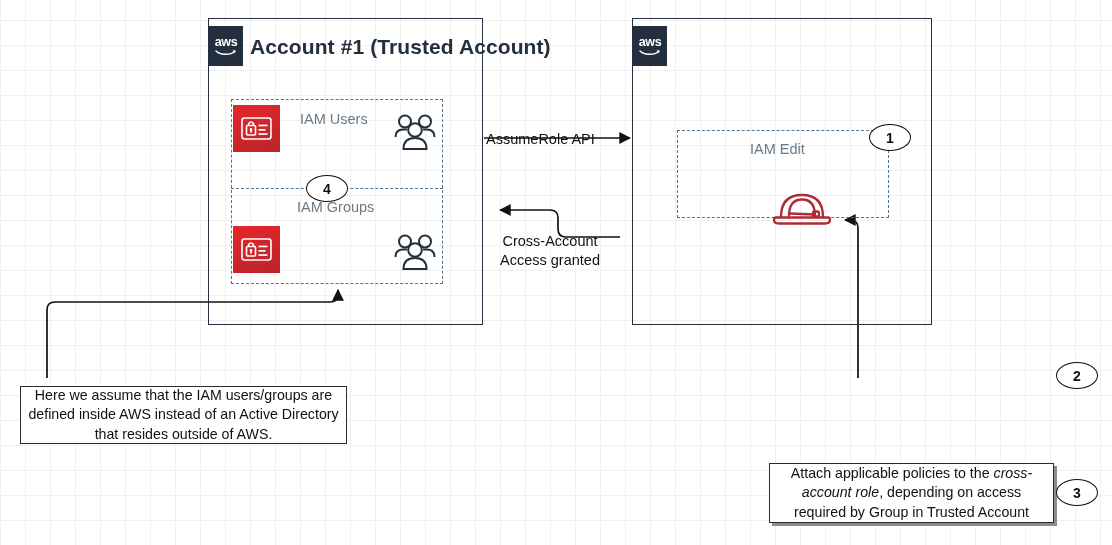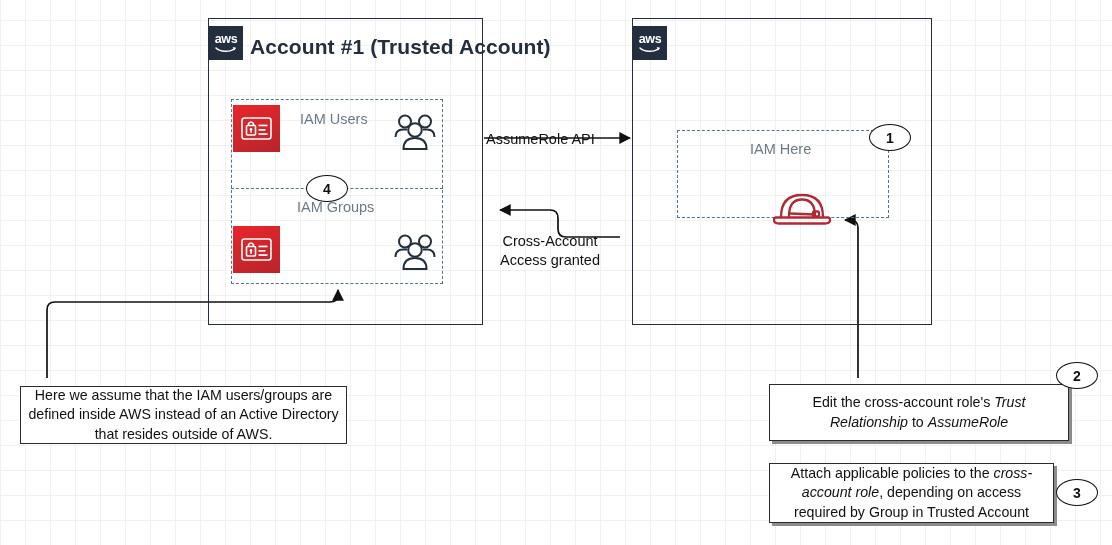--- a/index.html
+++ b/index.html
@@ -27,21 +27,21 @@
   
   .account-box {
     position: absolute;
     border: 1.5px solid #232f3e;
     background: transparent;
     box-sizing: border-box;
   }
   .aws-logo {
     position: absolute;
     width: 34px;
-    height: 34px;
+    height: 40px;
     background: #232f3e;
     display: flex;
     flex-direction: column;
     align-items: center;
     justify-content: center;
     box-sizing: border-box;
     text-align: right;
   }
   .aws-logo .aws-word {
     color: #ffffff;
@@ -264,21 +264,21 @@
     <span class="aws-word">aws</span>
     <svg class="aws-smile" viewBox="0 0 22 7">
       <path d="M1 2 C 5 6, 15 6.6, 20 2.2" stroke="#ffffff" stroke-width="1.5" fill="none" stroke-linecap="round"></path>
       <path d="M17.6 1 L20.6 1.7 L19.6 4.4 Z" fill="#ffffff"></path>
     </svg>
   </div>
 
 
   <div class="dashed-box" style="left:677px; top:130px; width:212px; height:88px;"></div>
 
-  <div class="group-label" style="left:750px; top:141px;">IAM Here</div>
+  <div class="group-label" style="left:750px; top:141px;">IAM Edit</div>
 
   <div class="hardhat-icon" style="left:770px; top:186px;">
     <svg viewBox="0 0 64 44" width="64" height="44">
       <g fill="none" stroke="#b02a35" stroke-width="2.3" stroke-linecap="round" stroke-linejoin="round">
         <path d="M11 31 Q 11 9, 32 9 Q 53 9, 53 31"></path>
         <path d="M19 30 Q 19 13.5, 32 13.5 Q 45 13.5, 45 30"></path>
         <path d="M6 31.5 L58 31.5 Q 60 31.5, 60 34 Q 60 37.5, 55 37.5 L9 37.5 Q 4 37.5, 4 34 Q 4 31.5, 6 31.5 Z"></path>
         <path d="M20 27.5 L44 28.5"></path>
         <rect x="43" y="25.5" width="6" height="5" rx="1.5"></rect>
       </g>
@@ -289,25 +289,20 @@
 
   <div class="wire-label" style="left:486px; top:130px;">AssumeRole API</div>
 
   <div class="wire-label two-line" style="left:490px; top:232px;">
     <div>Cross-Account</div>
     <div>Access granted</div>
   </div>
 
   <div class="note-box" style="left:20px; top:378px; width:327px; height:58px;margin-top:8px;">Here we assume that the IAM users/groups are defined inside AWS instead of an Active Directory that resides outside of AWS.</div>
 
-  <div class="note-box shadowed" style="left:769px; top:384px; width:300px; height:57px;">
-    <span>
-      <span>Edit the cross-account role's </span><i>Trust Relationship</i><span> to </span><i>AssumeRole</i>
-    </span>
-  </div>
 
   <div class="badge" style="left:1056px; top:362px;">2</div>
 
   <div class="note-box shadowed" style="left:769px; top:463px; width:285px; height:60px;">
     <span>
       <span>Attach applicable policies to the </span><i>cross-account role</i><span>, depending on access required by Group in Trusted Account</span>
     </span>
   </div>
 
   <div class="badge" style="left:1056px; top:479px;">3</div>

